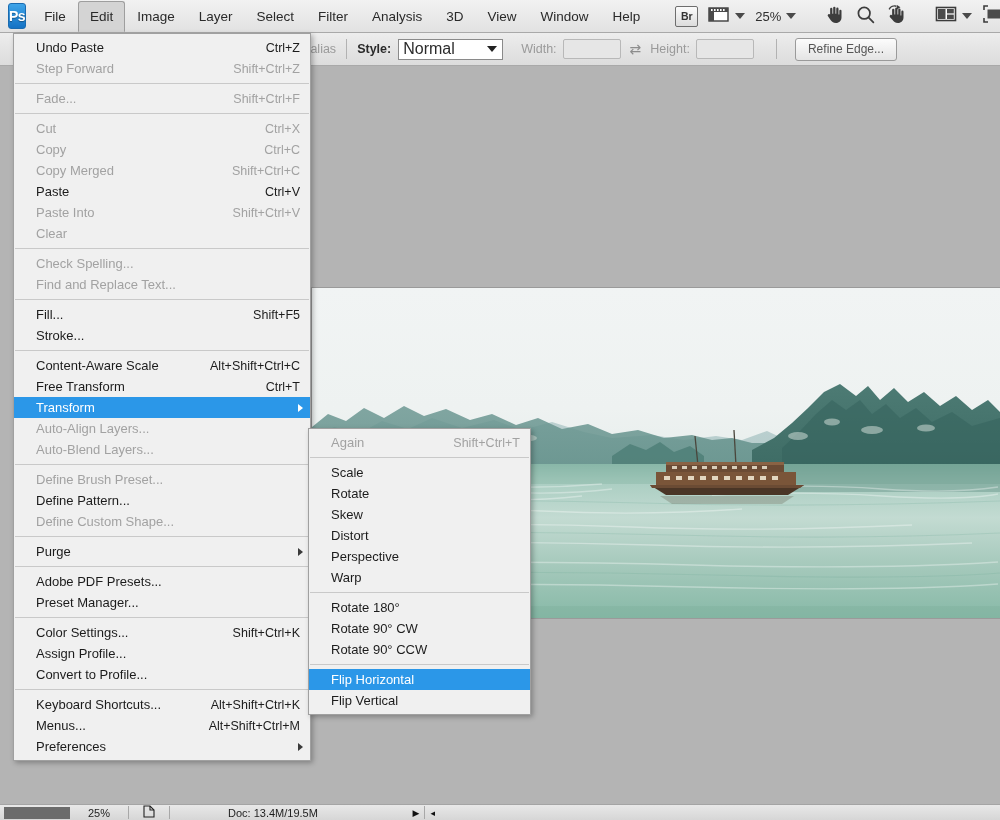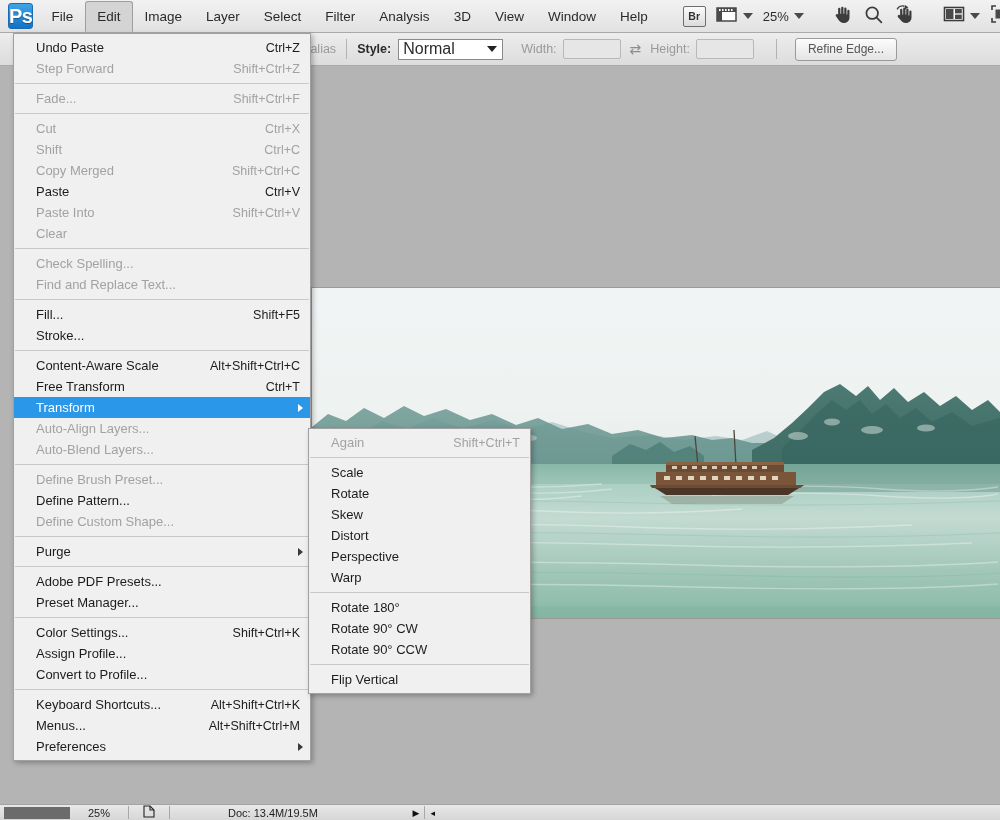--- a/index.html
+++ b/index.html
@@ -16,21 +16,21 @@
     position: absolute; left: 0; top: 0; width: 1000px; height: 33px;
     background: linear-gradient(#f2f2f2, #e2e2e2);
     border-bottom: 1px solid #a9a9a9;
     display: flex; align-items: center;
   }
   .ps-logo {
     width: 30px; height: 26px; margin-left: 8px; margin-right: 6px;
     border-radius: 3px;
     background: linear-gradient(#3ea4e8, #1472c4);
     border: 1px solid #1a6bb0;
-    color: #fff; font-size: 20px; font-weight: bold;
+    color: #fff; font-size: 14px; font-weight: bold;
     display: flex; align-items: center; justify-content: center;
     text-shadow: 0 1px 1px rgba(0,0,0,.35);
     letter-spacing: -0.5px;
   }
   .mb-item {
     padding: 11px 11px; font-size: 13.5px; color: #2a2a2a;
     height: 31px; display: flex; align-items: center;
     border: 1px solid transparent;
   }
   .mb-item.active {
@@ -427,21 +427,21 @@
       <div class="mi disabled">
         <span>Fade...</span>
         <span class="sc">Shift+Ctrl+F</span>
       </div>
       <div class="msep"></div>
       <div class="mi disabled">
         <span>Cut</span>
         <span class="sc">Ctrl+X</span>
       </div>
       <div class="mi disabled">
-        <span>Shift</span>
+        <span>Copy</span>
         <span class="sc">Ctrl+C</span>
       </div>
       <div class="mi disabled">
         <span>Copy Merged</span>
         <span class="sc">Shift+Ctrl+C</span>
       </div>
       <div class="mi">
         <span>Paste</span>
         <span class="sc">Ctrl+V</span>
       </div>
@@ -562,18 +562,21 @@
       <div class="mi">
         <span>Rotate 180°</span>
       </div>
       <div class="mi">
         <span>Rotate 90° CW</span>
       </div>
       <div class="mi">
         <span>Rotate 90° CCW</span>
       </div>
       <div class="msep"></div>
+      <div class="mi selected">
+        <span>Flip Horizontal</span>
+      </div>
       <div class="mi">
         <span>Flip Vertical</span>
       </div>
     </div>
 
 </div>
 
 </body></html>

